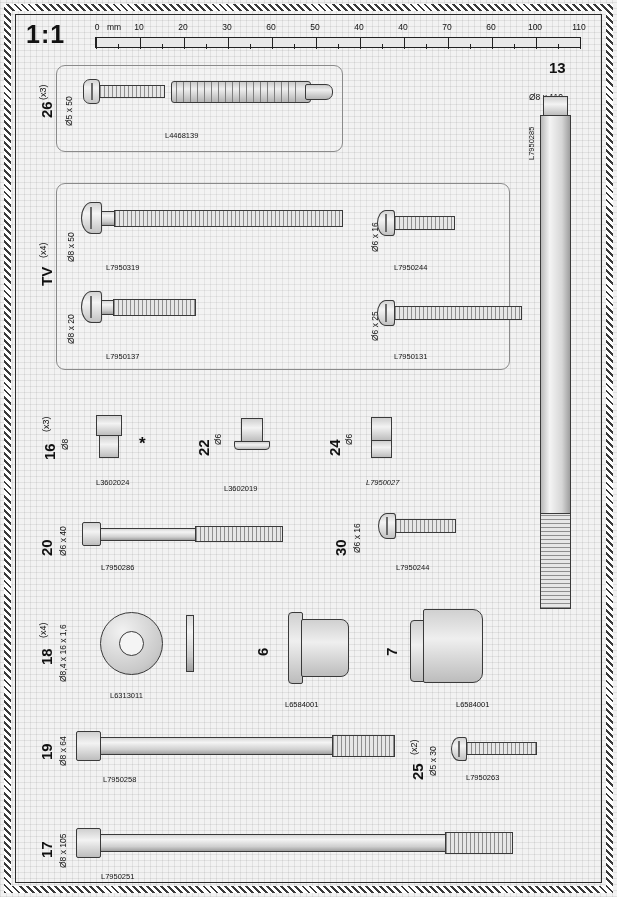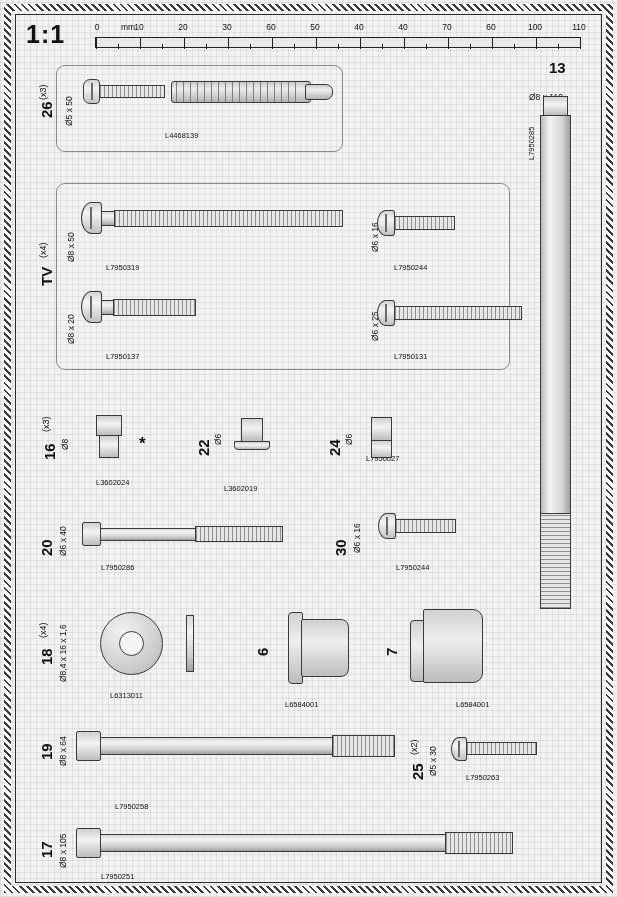--- a/index.html
+++ b/index.html
@@ -159,21 +159,21 @@
       <div class="tick half" style="left:330px"></div>
       <div class="tick" style="left:352px"></div>
       <div class="tick half" style="left:374px"></div>
       <div class="tick" style="left:396px"></div>
       <div class="tick half" style="left:418px"></div>
       <div class="tick" style="left:440px"></div>
       <div class="tick half" style="left:462px"></div>
       <div class="tick" style="left:484px"></div>
     </div>
     <div class="num" style="left:2px">0</div>
-    <div class="mm" style="left:26px">mm</div>
+    <div class="mm" style="left:12px">mm</div>
     <div class="num" style="left:44px">10</div>
     <div class="num" style="left:88px">20</div>
     <div class="num" style="left:132px">30</div>
     <div class="num" style="left:176px">60</div>
     <div class="num" style="left:220px">50</div>
     <div class="num" style="left:264px">40</div>
     <div class="num" style="left:308px">40</div>
     <div class="num" style="left:352px">70</div>
     <div class="num" style="left:396px">60</div>
     <div class="num" style="left:440px">100</div>
@@ -261,21 +261,21 @@
   <div class="lbl rot idnum" style="left:195px;top:456px;transform:rotate(-90deg);">22</div>
   <div class="lbl rot dim" style="left:213px;top:445px;transform:rotate(-90deg);">Ø6</div>
   <div class="lbl code" style="left:224px;top:484px;">L3602019</div>
   <div class="part">
     <div class="hexnut" style="left:241px;top:418px;width:22px;height:24px;"></div>
     <div class="hexnut" style="left:234px;top:441px;width:36px;height:9px;border-radius:0 0 4px 4px;"></div>
   </div>
 
   <div class="lbl rot idnum" style="left:326px;top:456px;transform:rotate(-90deg);">24</div>
   <div class="lbl rot dim" style="left:344px;top:445px;transform:rotate(-90deg);">Ø6</div>
-  <div class="lbl code" style="left:366px;top:454px;">L7950027</div>
+  <div class="lbl code" style="left:366px;top:478px;font-style:italic;">L7950027</div>
   <div class="part">
     <div class="hexnut" style="left:371px;top:417px;width:21px;height:24px;"></div>
     <div class="hexnut" style="left:371px;top:440px;width:21px;height:18px;"></div>
   </div>
 
   <div class="lbl rot idnum" style="left:38px;top:556px;transform:rotate(-90deg);">20</div>
   <div class="lbl rot dim" style="left:58px;top:556px;transform:rotate(-90deg);">Ø6 x 40</div>
   <div class="lbl code" style="left:101px;top:563px;">L7950286</div>
   <div class="part">
     <div class="hexnut" style="left:82px;top:522px;width:19px;height:24px;border-radius:2px;"></div>
@@ -311,21 +311,21 @@
 
   <div class="lbl rot idnum" style="left:383px;top:656px;transform:rotate(-90deg);">7</div>
   <div class="lbl code" style="left:456px;top:700px;">L6584001</div>
   <div class="part">
     <div class="cap" style="left:410px;top:620px;width:15px;height:62px;border-radius:4px 2px 2px 4px;"></div>
     <div class="cap" style="left:423px;top:609px;width:60px;height:74px;border-radius:2px 10px 10px 2px;"></div>
   </div>
 
   <div class="lbl rot idnum" style="left:38px;top:760px;transform:rotate(-90deg);">19</div>
   <div class="lbl rot dim" style="left:58px;top:766px;transform:rotate(-90deg);">Ø8 x 64</div>
-  <div class="lbl code" style="left:115px;top:775px;margin-top:27px;">L7950258</div>
+  <div class="lbl code" style="left:103px;top:775px;">L7950258</div>
   <div class="part">
     <div class="hexnut" style="left:76px;top:731px;width:25px;height:30px;border-radius:2px;"></div>
     <div class="shank" style="left:100px;top:737px;width:233px;height:18px;"></div>
     <div class="thread" style="left:332px;top:735px;width:63px;height:22px;"></div>
   </div>
 
   <div class="lbl rot idnum" style="left:409px;top:780px;transform:rotate(-90deg);">25</div>
   <div class="lbl rot idqty" style="left:409px;top:755px;transform:rotate(-90deg);">(x2)</div>
   <div class="lbl rot dim" style="left:428px;top:776px;transform:rotate(-90deg);">Ø5 x 30</div>
   <div class="lbl code" style="left:466px;top:773px;">L7950263</div>

